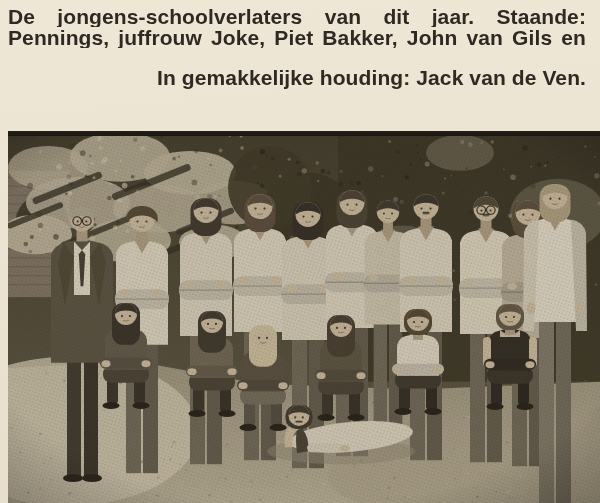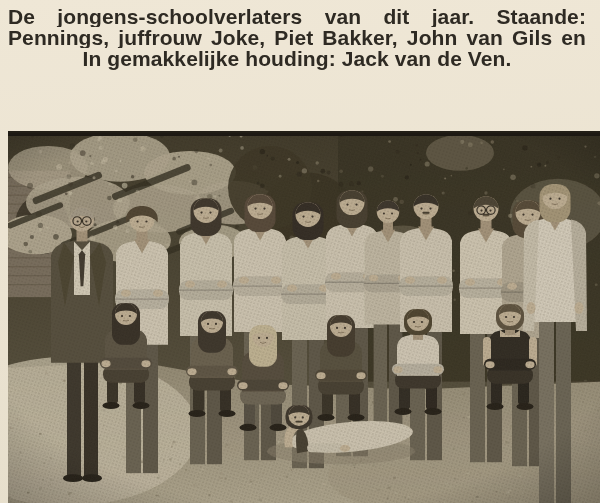--- a/index.html
+++ b/index.html
@@ -8,21 +8,21 @@
     background:linear-gradient(175deg,#efe7d6 0%,#ebe3d1 55%,#e6decb 100%);
     font-family:"Liberation Sans",sans-serif;
   }
   .caption{
     position:absolute;left:8px;top:6px;width:578px;
     color:var(--ink,#2e2a23);
     font-weight:700;font-size:21px;line-height:21.2px;letter-spacing:.1px;
   }
   .cap-line{text-align:justify;height:21.2px;overflow:hidden;}
   .cap-line.j::after{content:"";display:inline-block;width:100%;height:0;}
-  .cap-line.last{text-align:center;}
+  .cap-line.last{text-align:right;margin-top:19px;}
   .photo{
     position:absolute;left:8px;top:131px;right:0;bottom:0;
     background:#46402f;border-top:2px solid #221e16;
   }
   .photo svg{display:block;width:100%;height:100%;}
 </style>
 </head>
 <body>
 
 <div class="caption">

